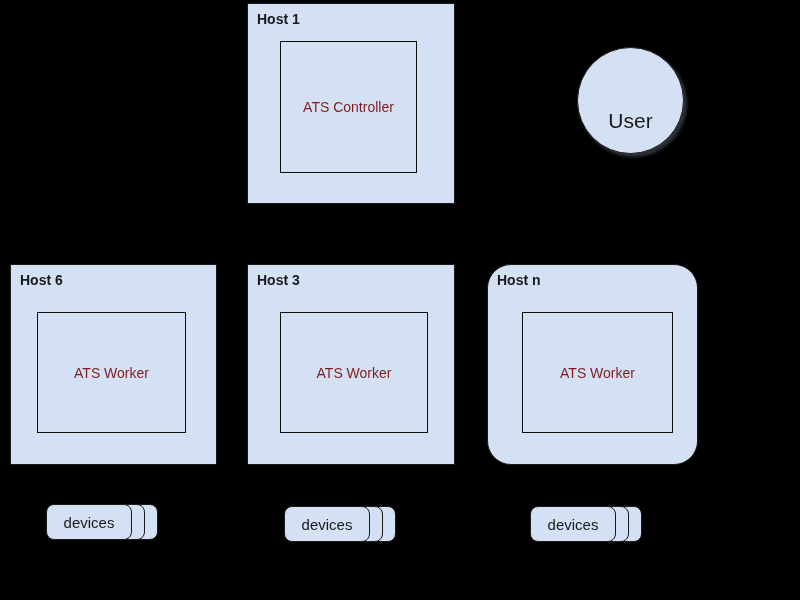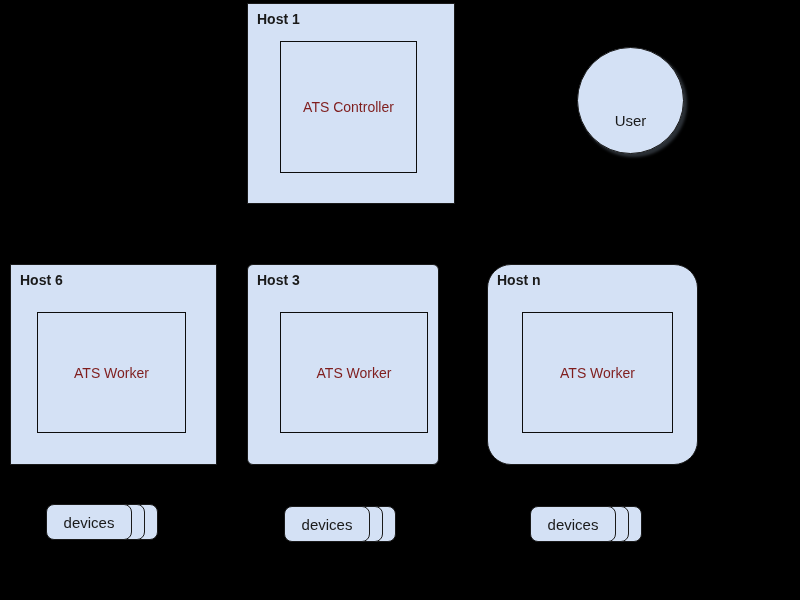--- a/index.html
+++ b/index.html
@@ -58,21 +58,21 @@
     background: #d4e1f5;
     border: 1px solid #1a1a1a;
     border-radius: 50%;
     box-sizing: border-box;
     display: flex;
     align-items: center;
     justify-content: center;
     box-shadow: 3px 3px 3px rgba(80, 90, 100, 0.55);
   }
   .user-label {
-    font-size: 15px;
+    font-size: 21px;
     color: #1a1a1a;
     white-space: nowrap;
     margin-top: 40px;
   }
 
   
   .devices-stack {
     position: absolute;
     width: 122px;
     height: 38px;
@@ -117,21 +117,21 @@
     <span class="user-label">User</span>
   </div>
 
   <div class="host-box" style="left:10px; top:264px; width:207px; height:201px;">
     <span class="host-label">Host 6</span>
     <div class="inner-box" style="left:26px; top:47px; width:149px; height:121px;">
       <span class="inner-label">ATS Worker</span>
     </div>
   </div>
 
-  <div class="host-box" style="left:247px; top:264px; width:192px; height:201px;border-radius:6px;">
+  <div class="host-box" style="left:247px; top:264px; width:208px; height:201px;">
     <span class="host-label">Host 3</span>
     <div class="inner-box" style="left:32px; top:47px; width:148px; height:121px;">
       <span class="inner-label">ATS Worker</span>
     </div>
   </div>
 
   <div class="host-box" style="left:487px; top:264px; width:211px; height:201px;border-radius:24px;">
     <span class="host-label">Host n</span>
     <div class="inner-box" style="left:34px; top:47px; width:151px; height:121px;">
       <span class="inner-label">ATS Worker</span>

